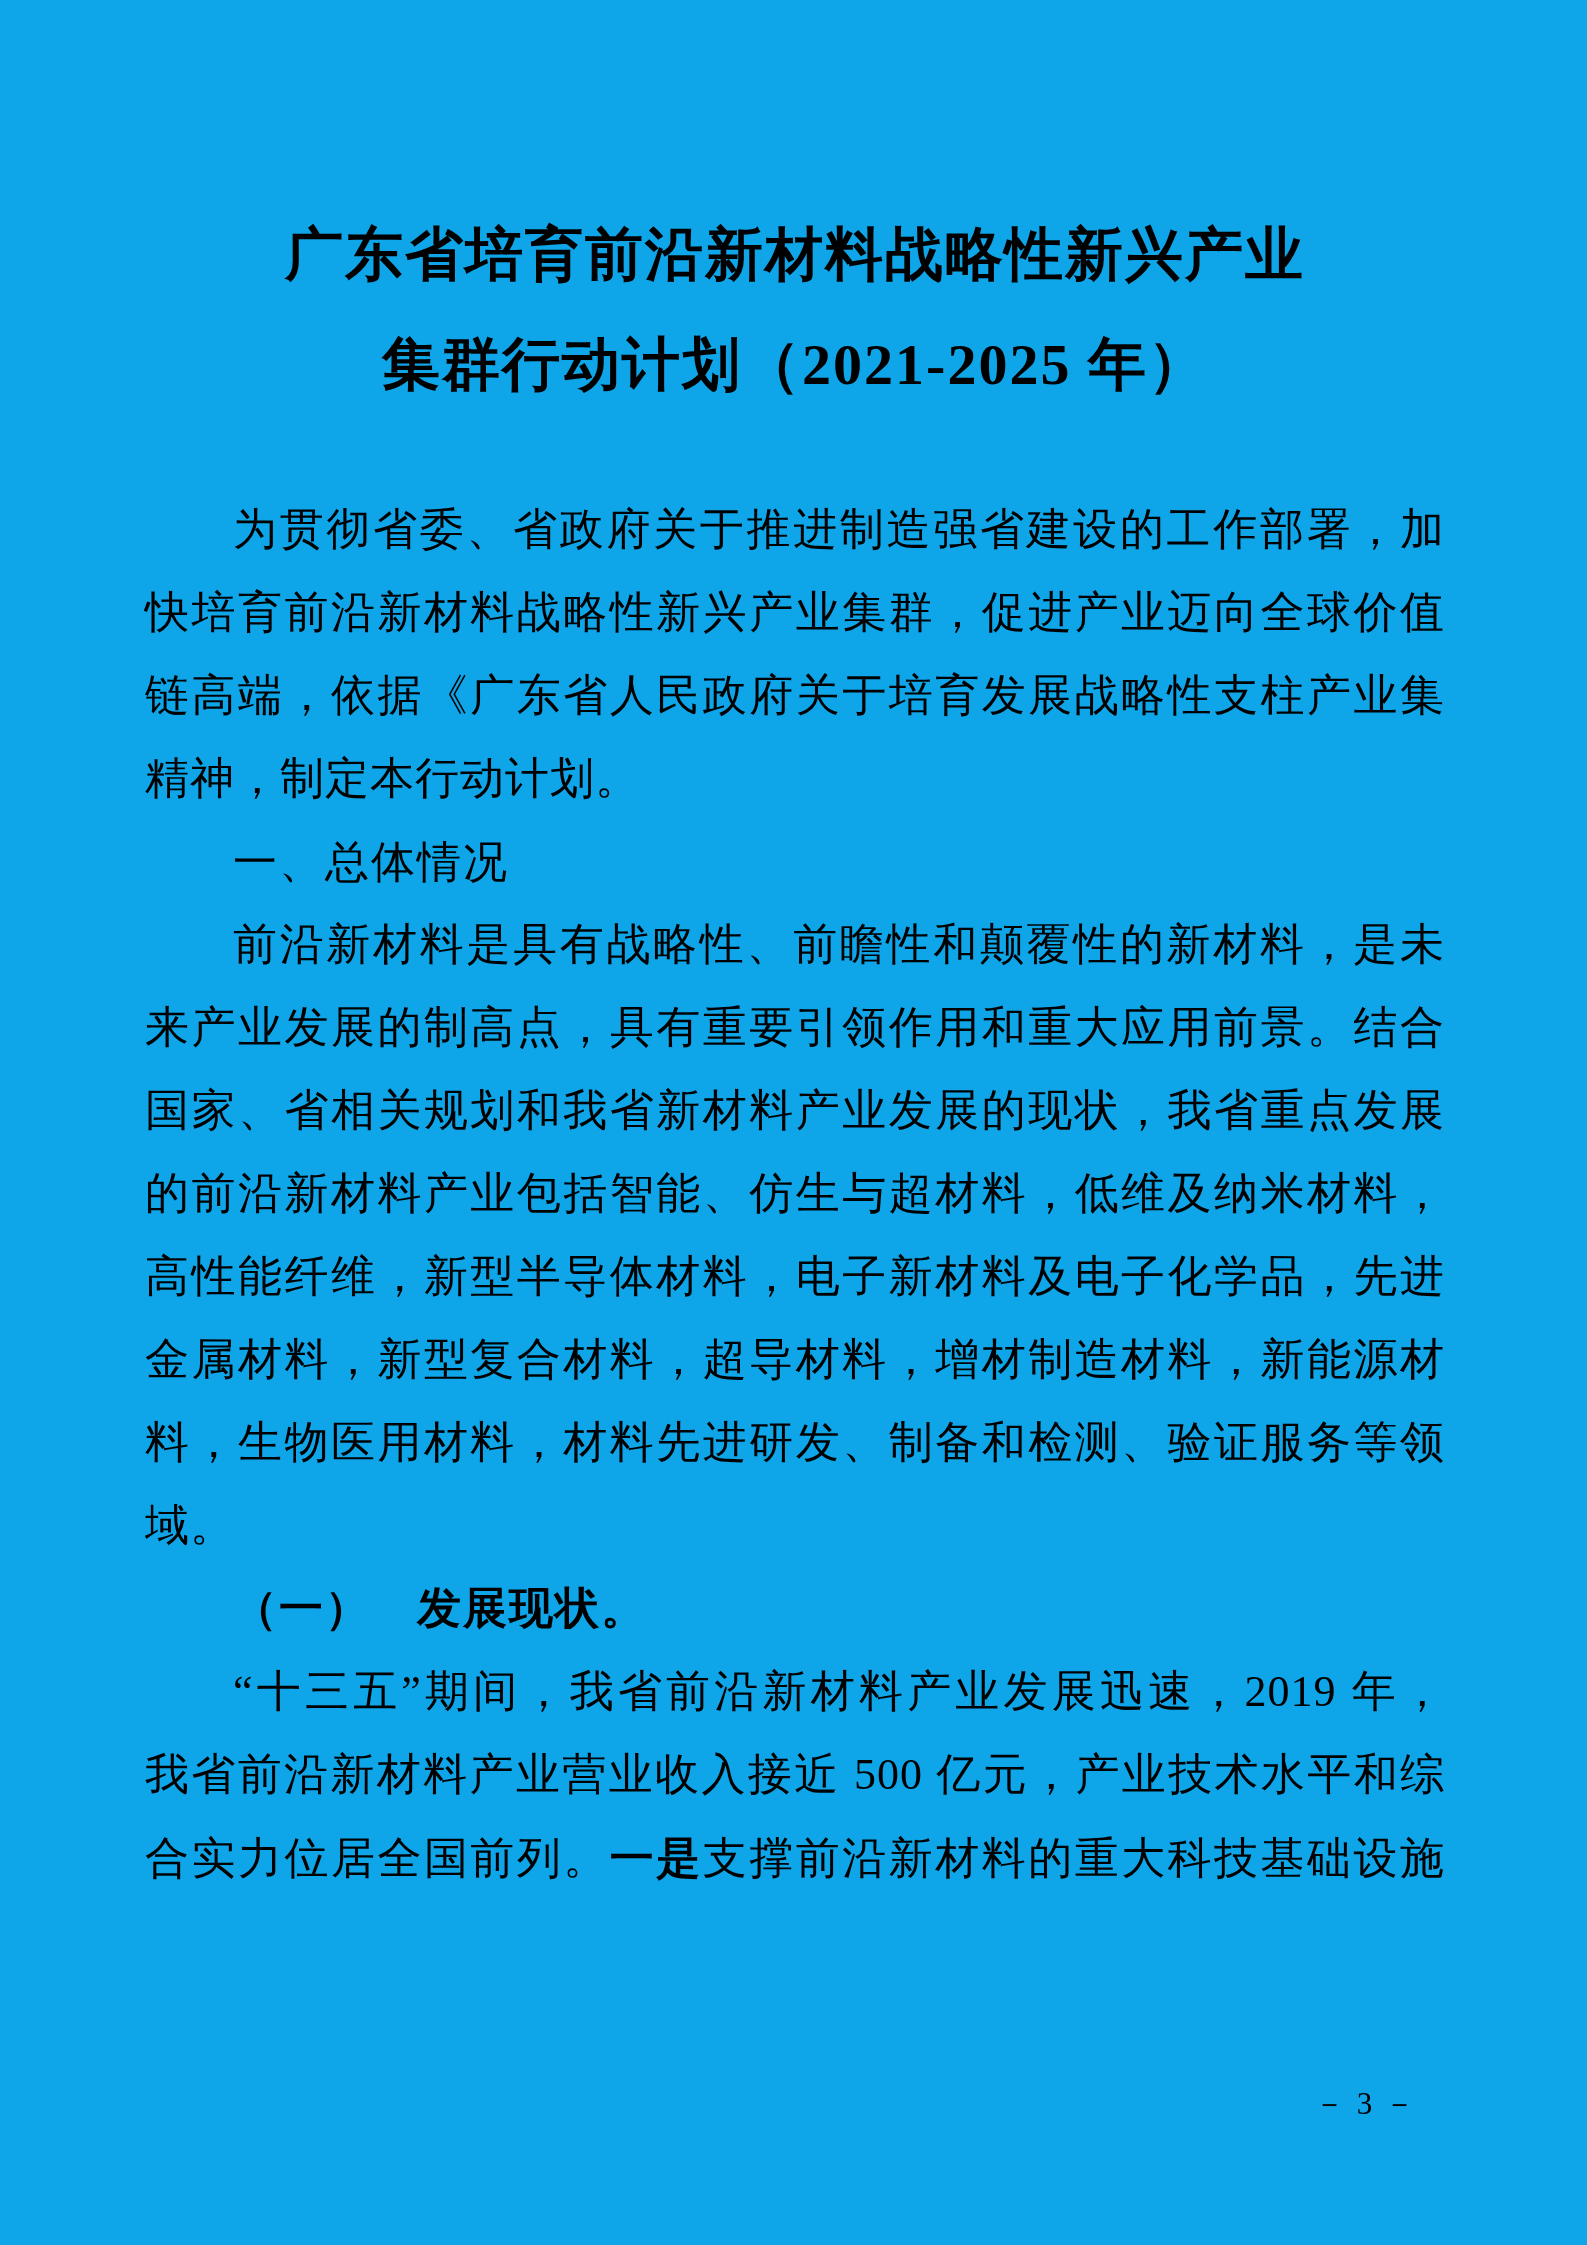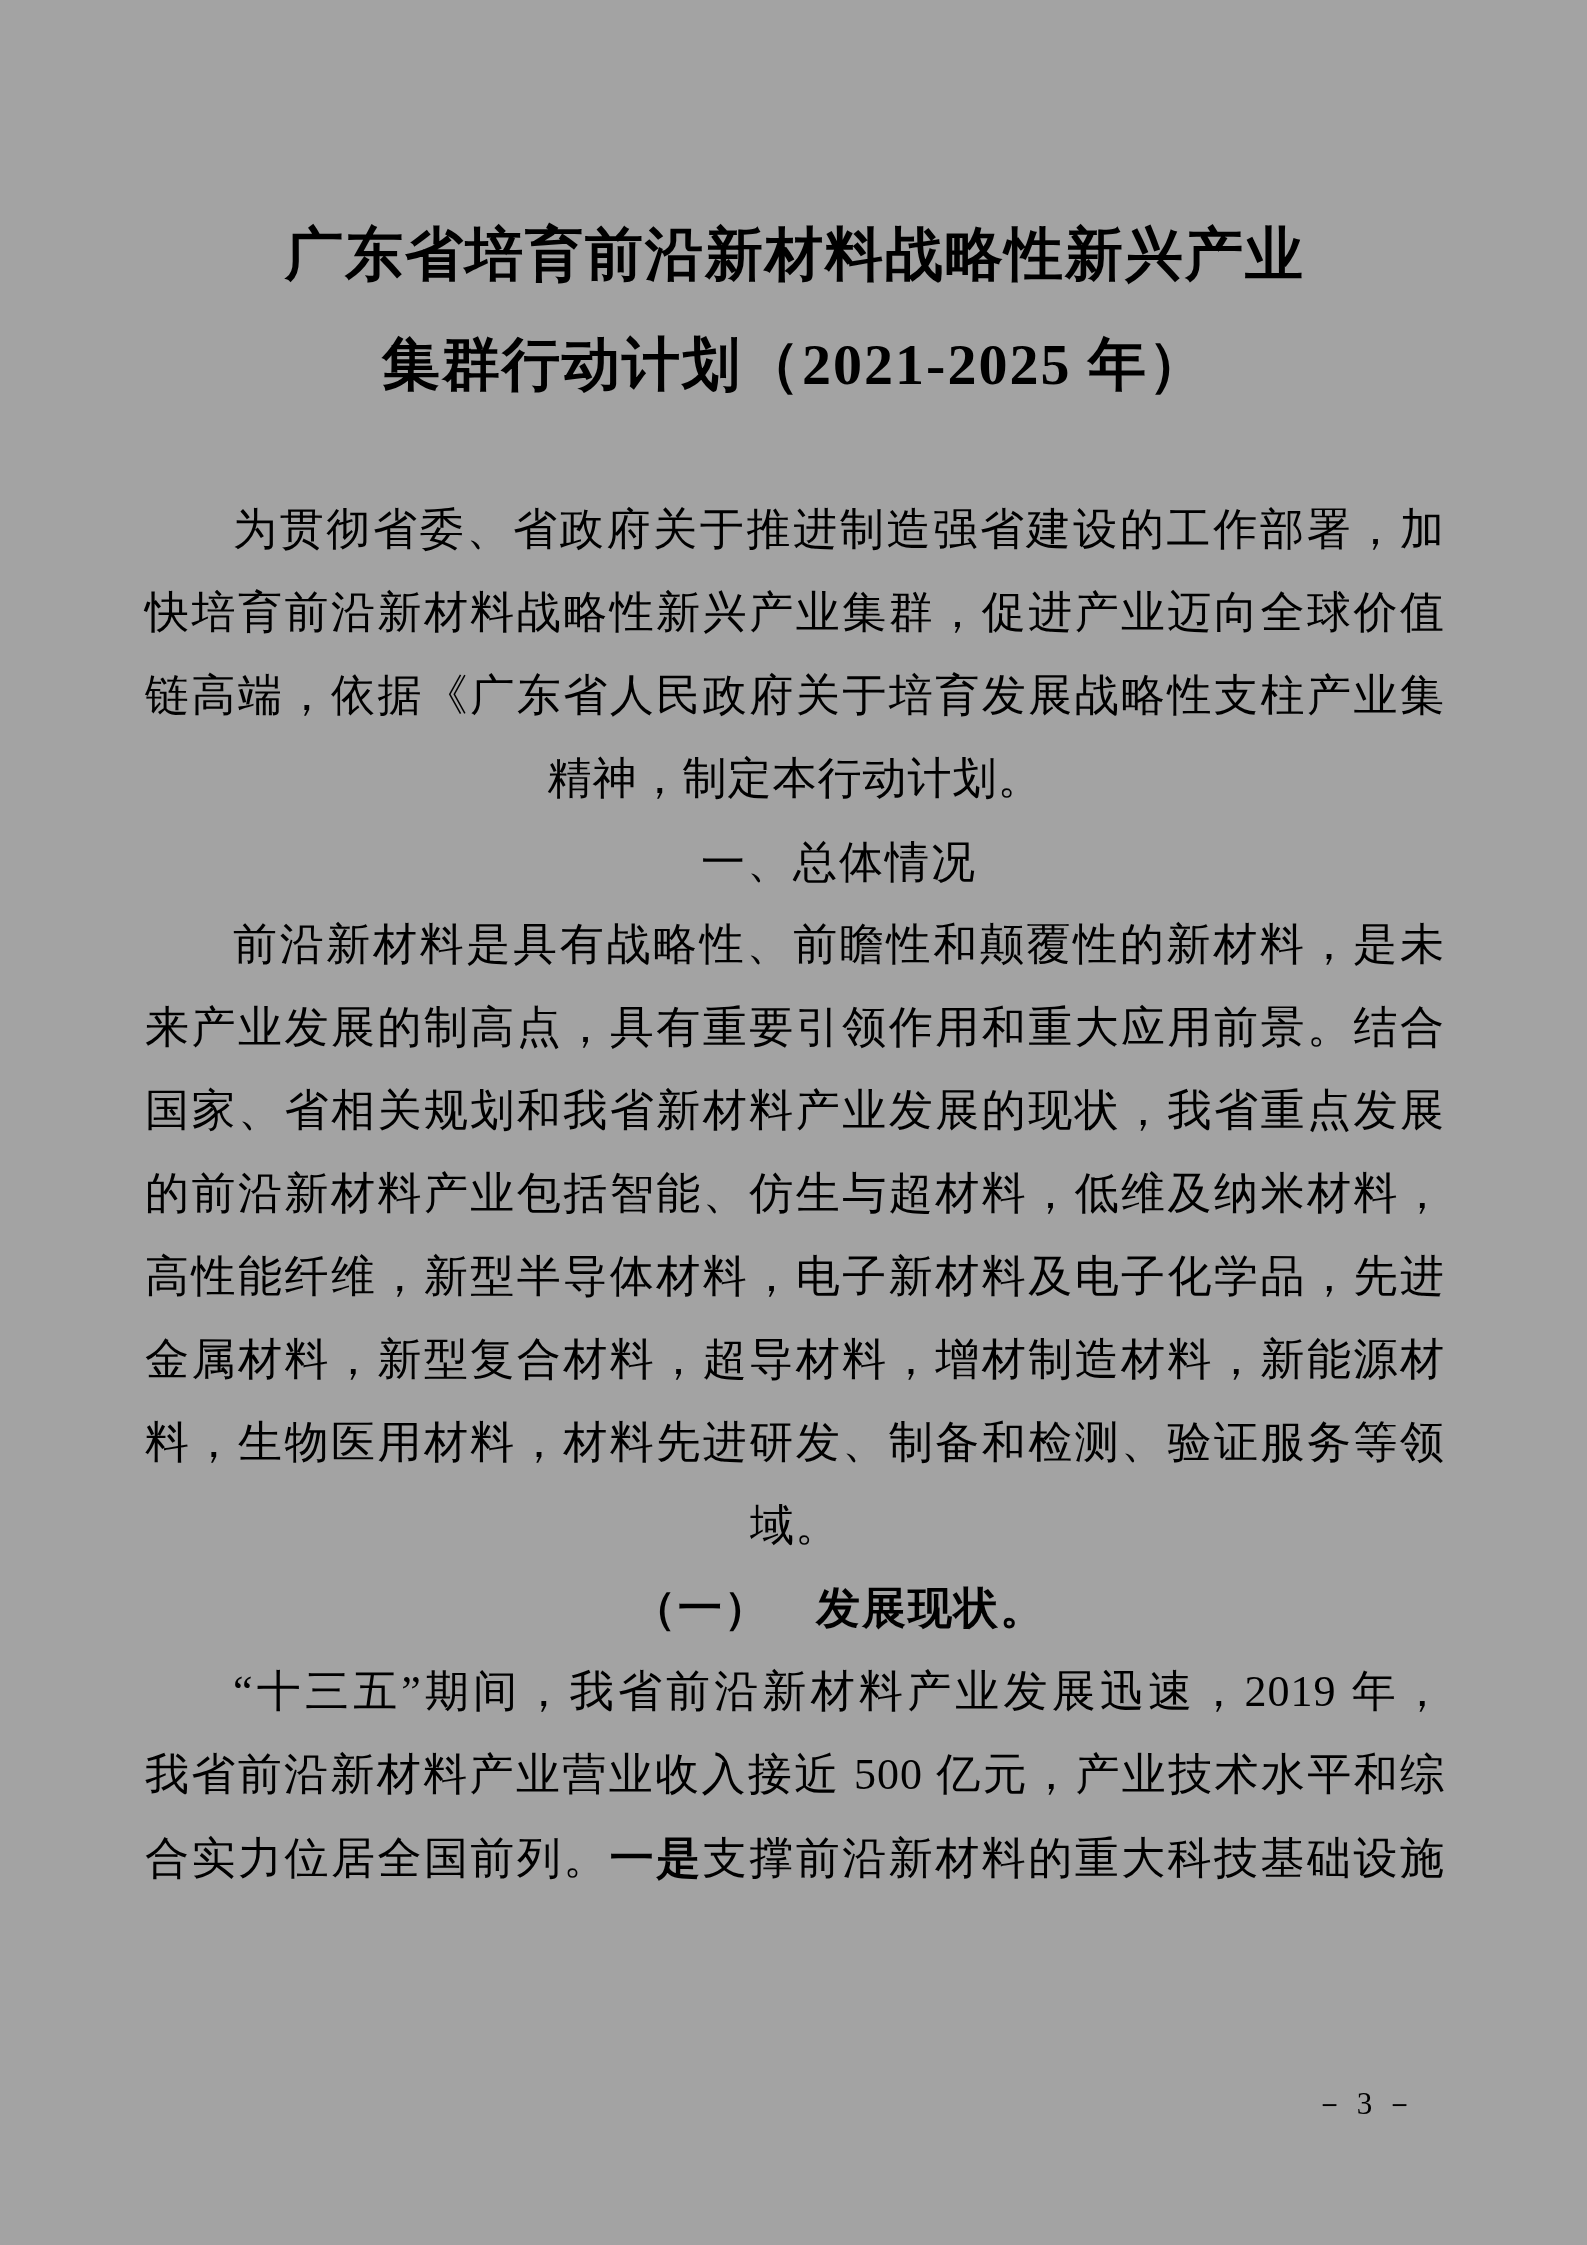--- a/index.html
+++ b/index.html
@@ -13,21 +13,21 @@
     position: relative;
     overflow: hidden;
     color: #000000;
     font-family: "Liberation Serif", "DejaVu Serif", serif;
   }
   .page {
     position: absolute;
     left: 0; top: 0;
     width: 1587px;
     height: 2245px;
-    background: #a3a3a3;
+    background: #0ea5e9;
   }
   .title-block {
     position: absolute;
     left: 145px;
     top: 200px;
     width: 1300px;
     text-align: center;
     font-weight: bold;
     font-size: 58px;
     line-height: 110px;
@@ -39,21 +39,20 @@
     left: 145px;
     top: 488px;
     width: 1300px;
     font-size: 44px;
     font-family: "Liberation Serif", "DejaVu Serif", serif;
   }
   .line {
     height: 83px;
     line-height: 83px;
     letter-spacing: 1px;
-    text-align: center;
   }
   .line.full {
     text-align: justify;
     text-align-last: justify;
   }
   .line.indent {
     text-indent: 88px;
   }
   .heading1 {
     font-family: "Liberation Sans", "DejaVu Sans", sans-serif;

